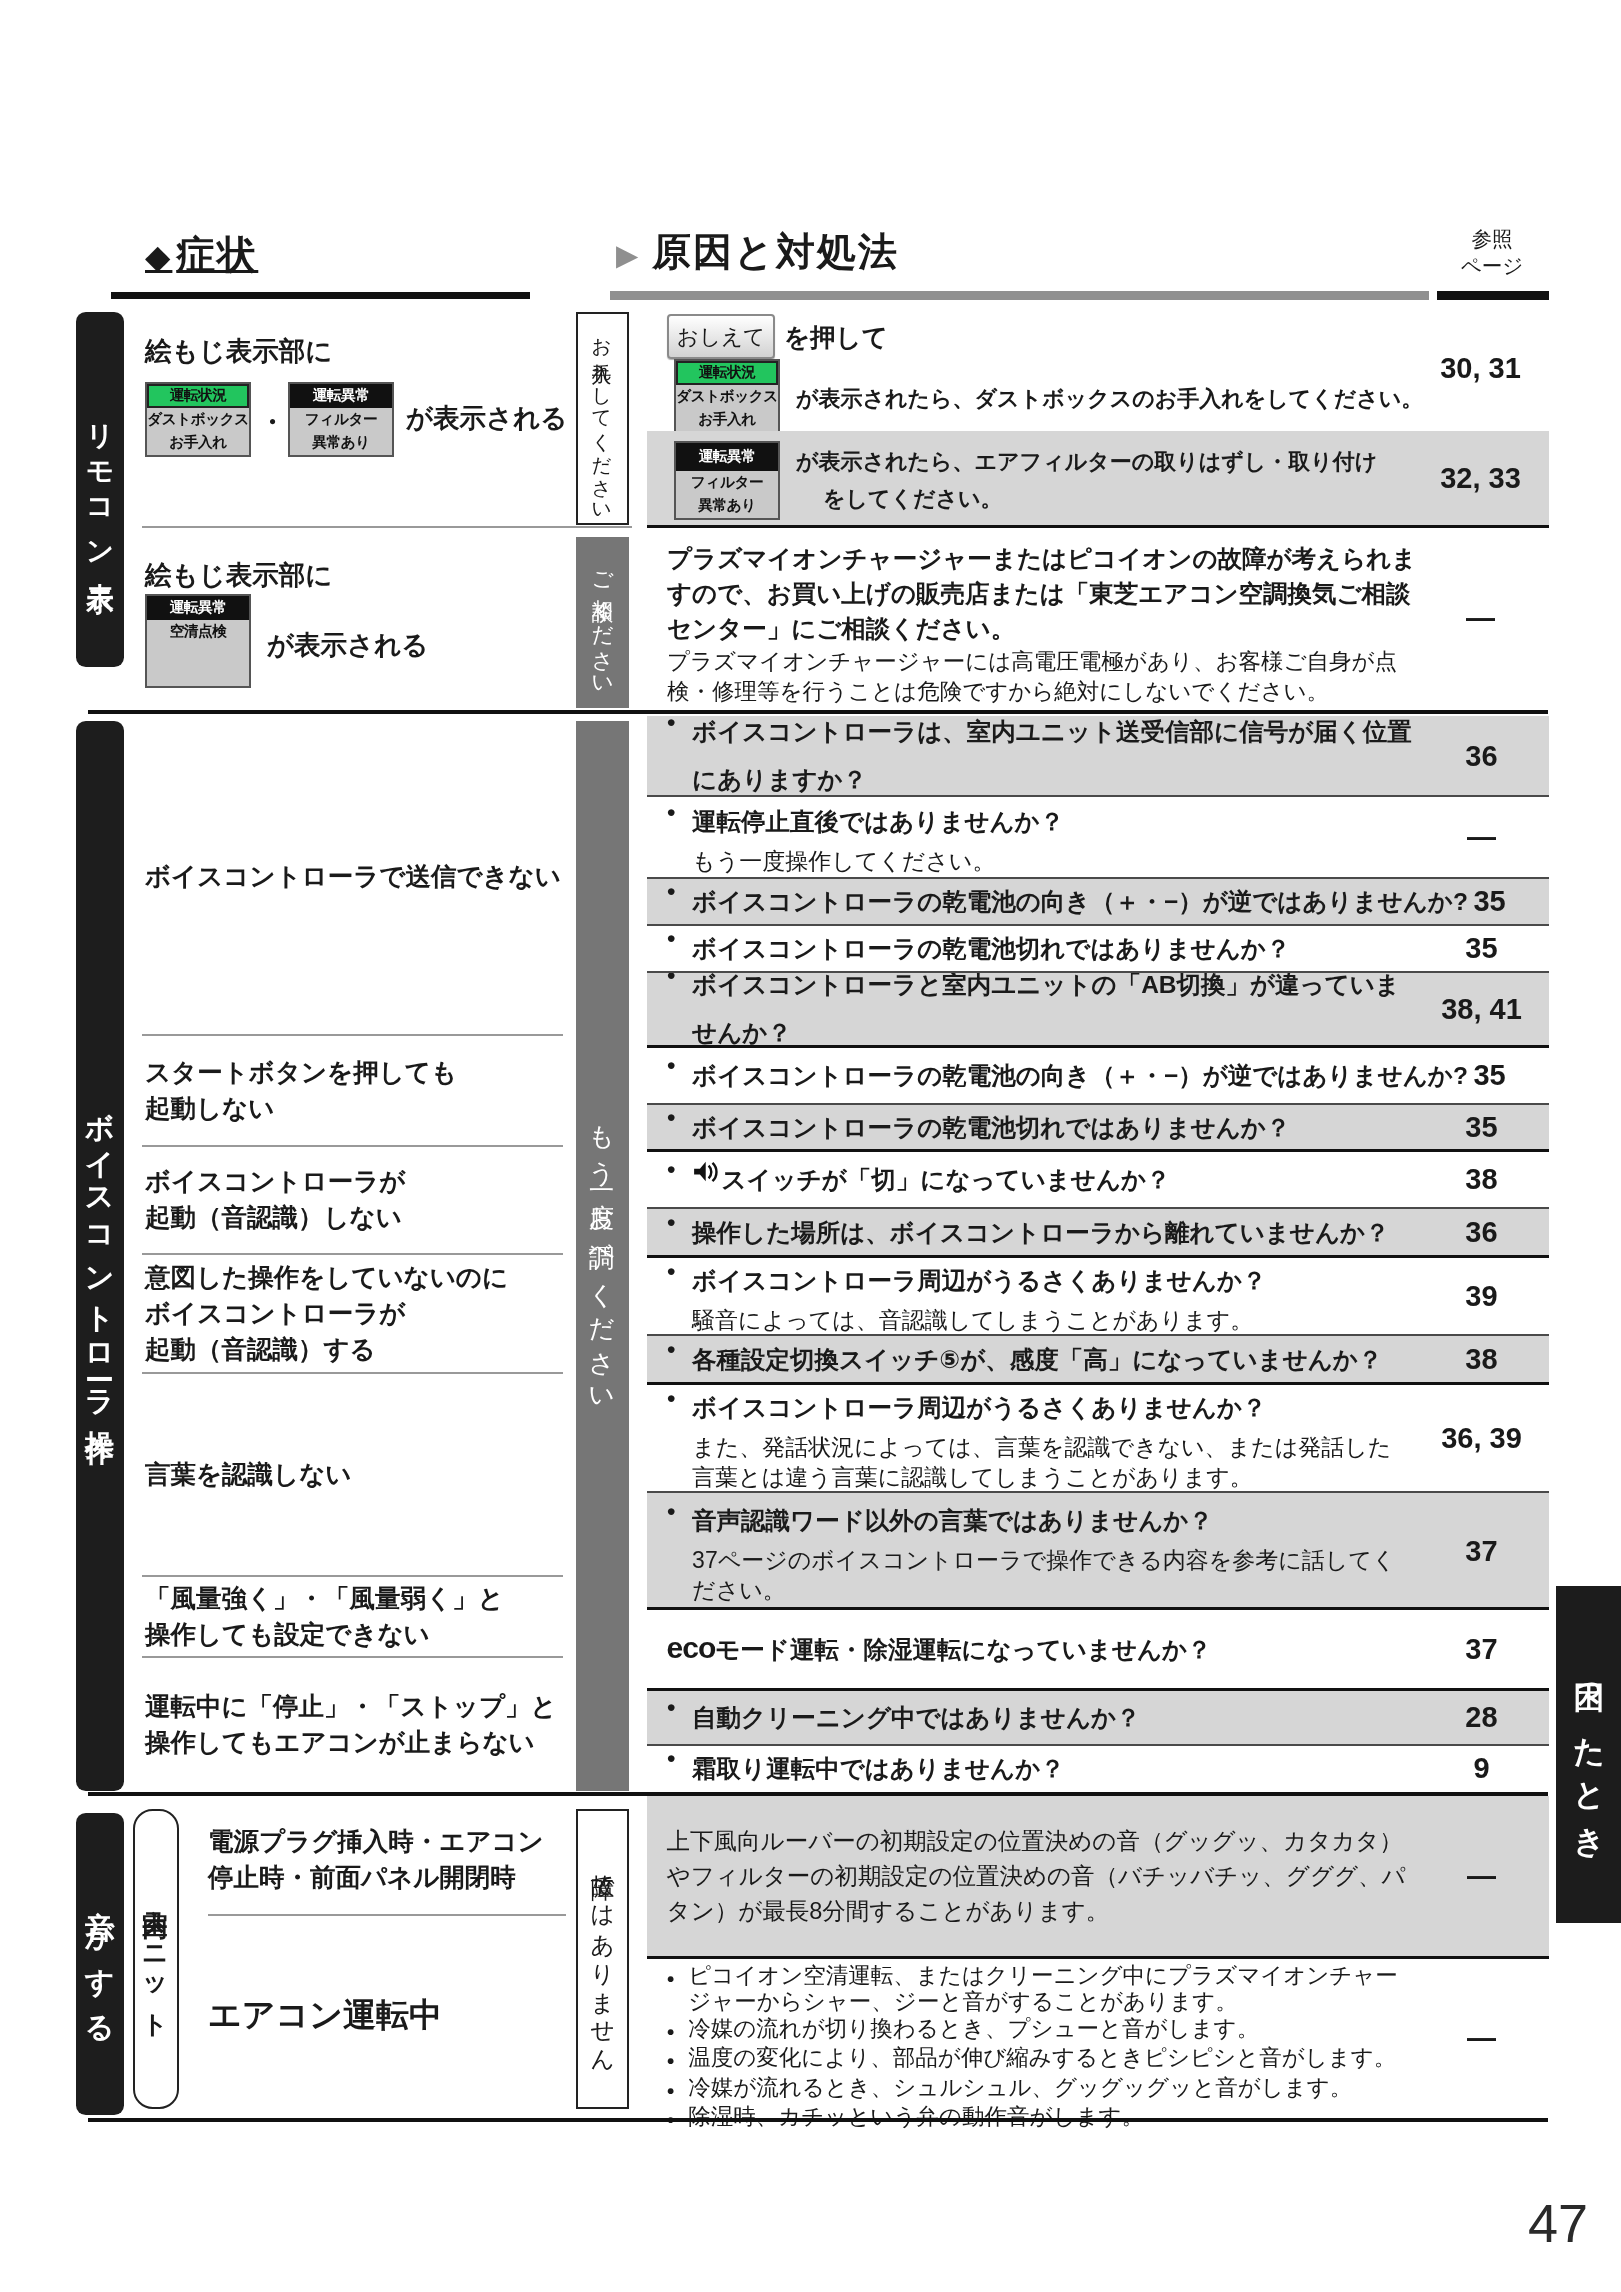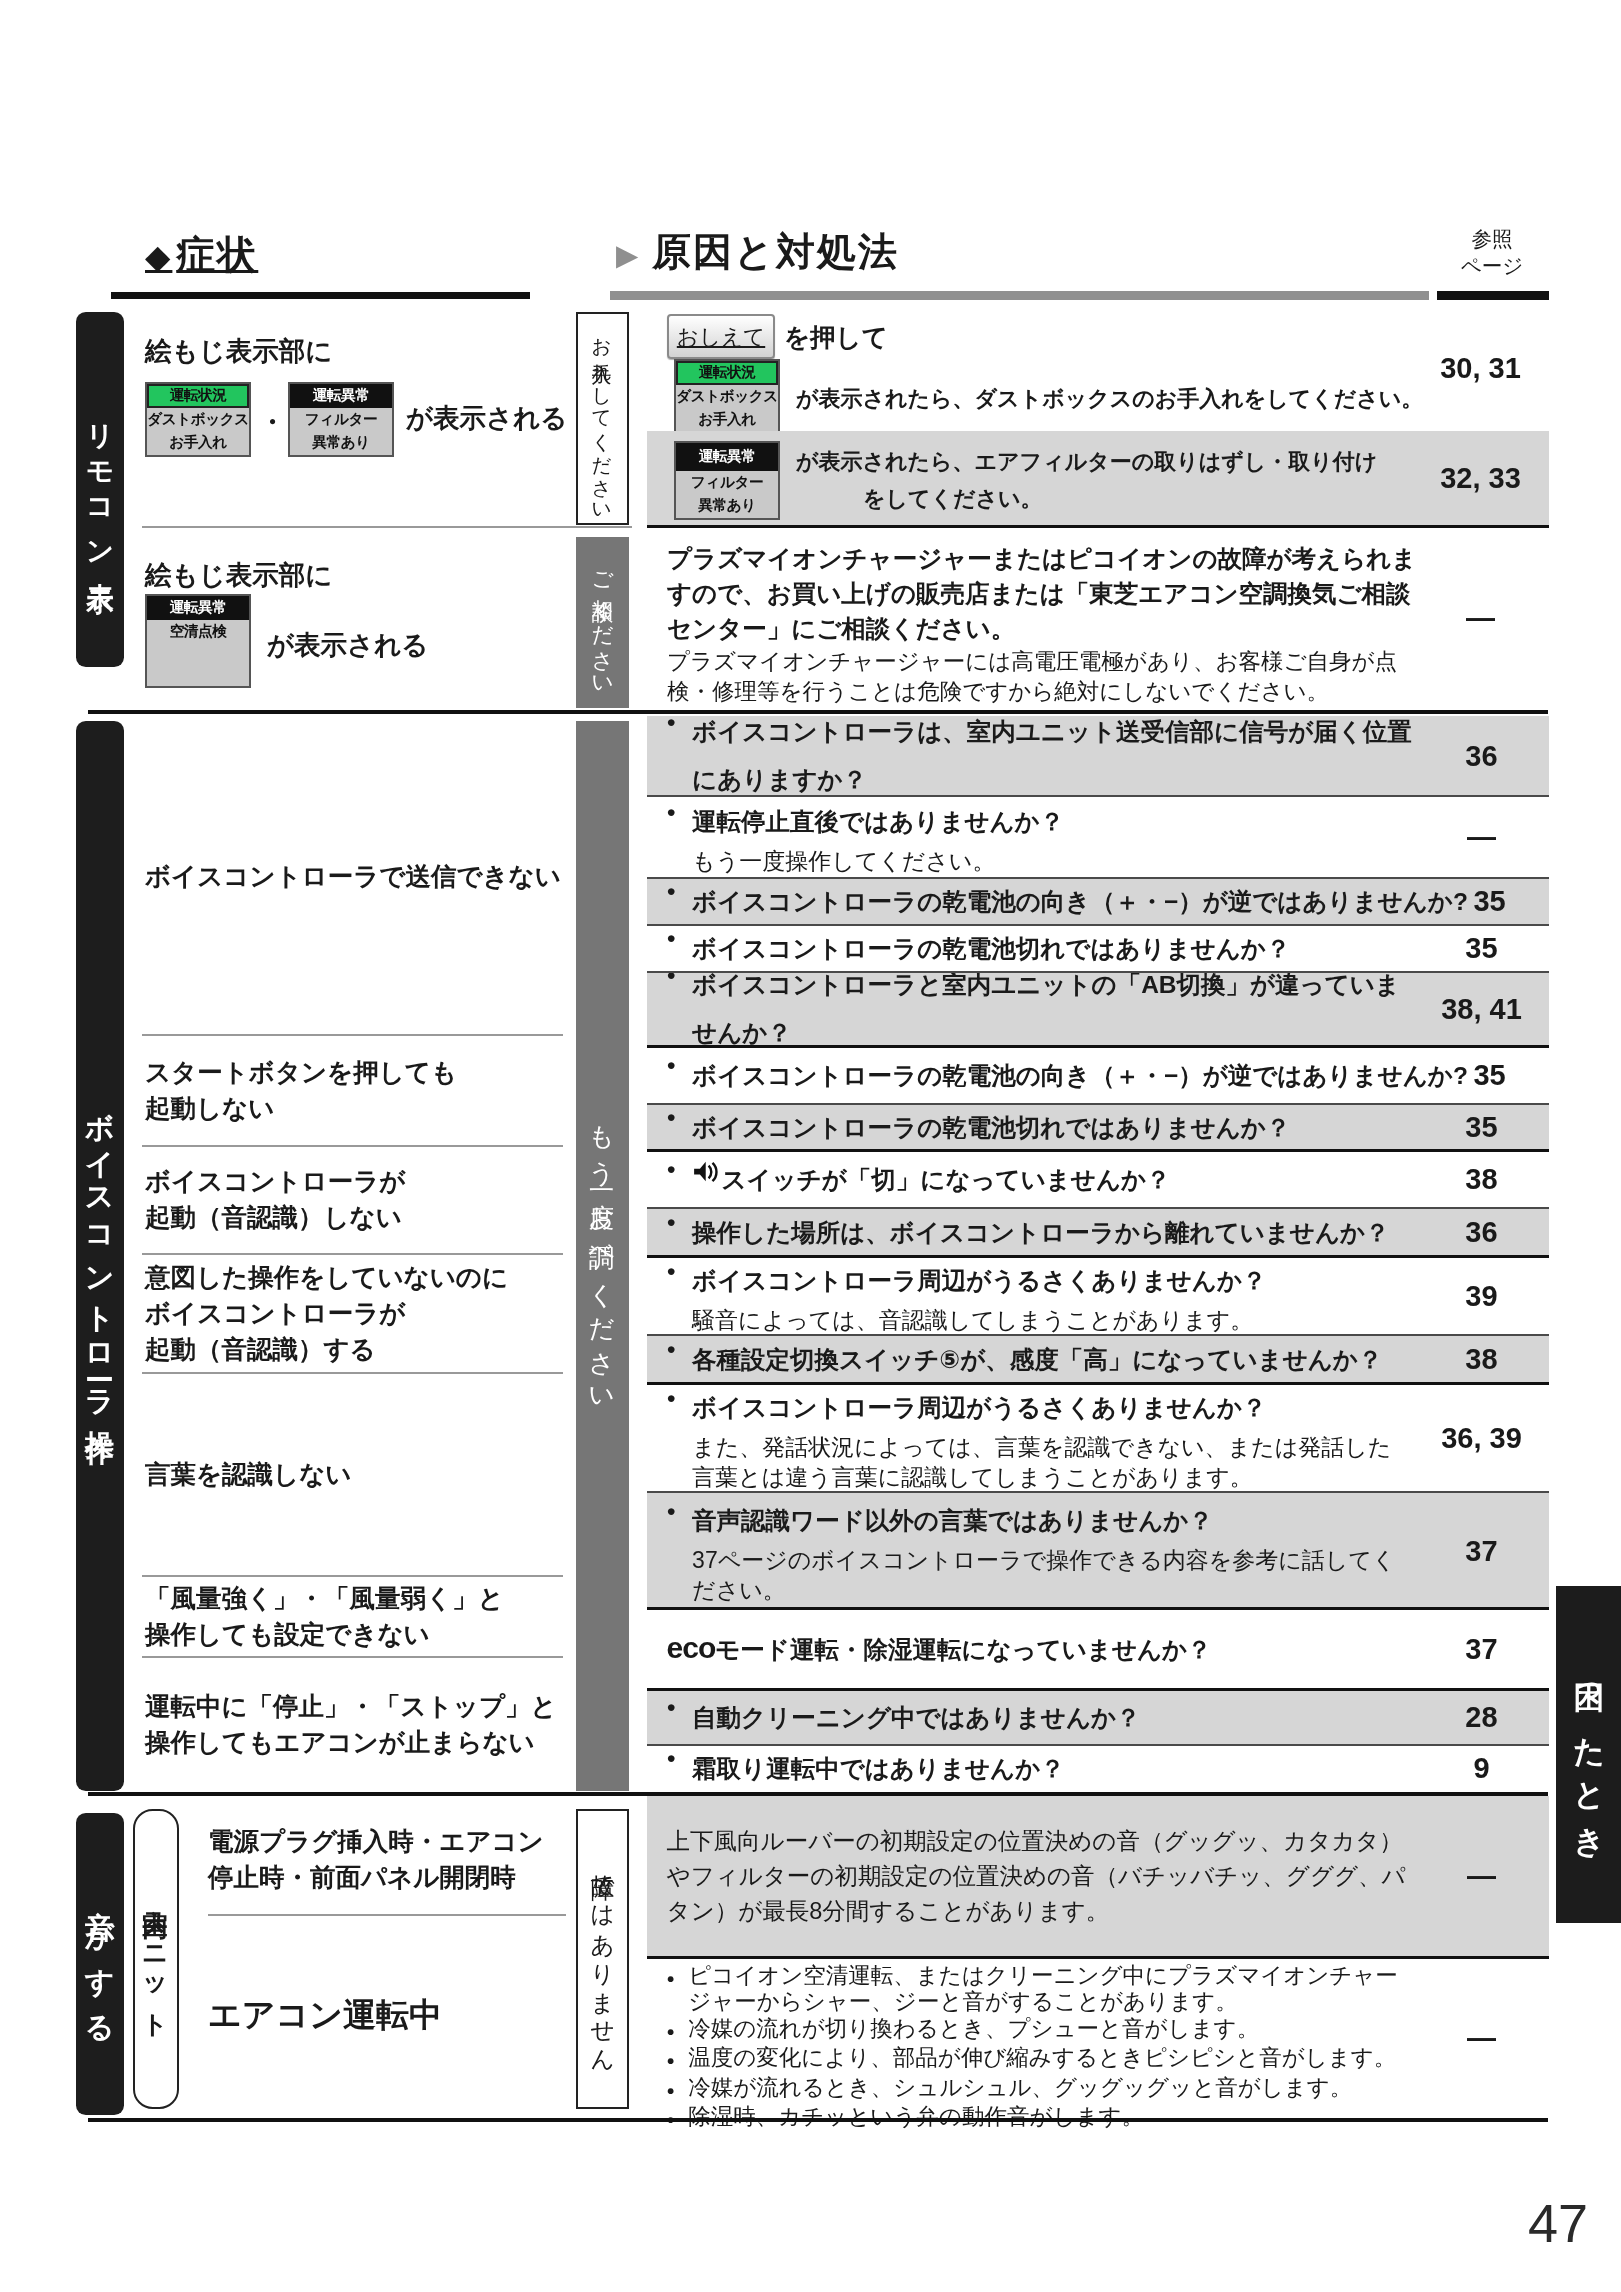--- a/index.html
+++ b/index.html
@@ -43,21 +43,21 @@
   .ts{font-size:23px;line-height:30px;}
   .tc{max-width:730px;}
   .pgc{width:135px;flex:none;display:flex;align-items:center;justify-content:center;
        font-weight:bold;font-size:29px;}
   .pgabs{position:absolute;left:1413px;width:135px;display:flex;align-items:center;justify-content:center;
        font-weight:bold;font-size:29px;}
   .eco{font-weight:bold;font-size:30px;letter-spacing:-1px;}
   
   .btn{position:absolute;left:667px;top:314px;width:104px;height:41px;border:2px solid #8a8a8a;border-radius:4px;
        background:linear-gradient(#ffffff,#d2d2d2);display:flex;align-items:center;justify-content:center;
-       font-size:21.6px;box-shadow:0 1px 1px rgba(0,0,0,.3);text-decoration:underline;}
+       font-size:21.6px;box-shadow:0 1px 1px rgba(0,0,0,.3);}
   
   .sline{display:flex;align-items:flex-start;font-size:22.5px;line-height:26.5px;}
   .sline .blt{width:21.6px;font-size:13.7px;padding-top:2.9px;}
   
   .sidetab{position:absolute;left:1556px;top:1586px;width:65px;height:337px;background:#1c1c1c;
        display:flex;align-items:center;justify-content:center;}
   .sidetab span{writing-mode:vertical-rl;text-orientation:upright;color:#fff;font-weight:bold;
        font-size:31px;letter-spacing:9.8px;white-space:nowrap;}
   .pagenum{position:absolute;left:1470px;top:2192px;width:118px;text-align:right;font-size:54px;color:#2a2a2a;}
   .b600{font-weight:bold;}
@@ -114,21 +114,21 @@
   <div class="abs b600" style="left:796px;top:384px;width:632px;font-size:22px;line-height:29px;">が表示されたら、ダストボックスのお手入れをしてください。</div>
   <div class="pgabs" style="top:306px;height:125px;">30, 31</div>
 
   <div class="bgg" style="top:431px;height:95px;"></div>
   <div class="lcd" style="left:674px;top:441px;">
     <div class="lline inv" style="border:2px solid #111;">運転異常</div>
     <div class="lline">フィルター</div>
     <div class="lline">異常あり</div>
   </div>
   <div class="abs b600" style="left:796px;top:447px;font-size:22px;white-space:nowrap;">が表示されたら、エアフィルターの取りはずし・取り付け</div>
-  <div class="abs b600" style="left:823px;top:484px;font-size:22px;margin-left:40px;">をしてください。</div>
+  <div class="abs b600" style="left:823px;top:484px;font-size:22px;">をしてください。</div>
   <div class="pgabs" style="top:431px;height:95px;">32, 33</div>
 
   <div class="hl" style="left:142px;top:526px;width:490px;height:2px;background:#999;"></div>
   <div class="hl" style="left:647px;top:525px;width:902px;height:2.9px;background:#111;"></div>
 
   <div class="abs" style="left:145px;top:557px;font-size:26.5px;font-weight:bold;">絵もじ表示部に</div>
   <div class="lcd" style="left:145px;top:594px;height:94px;">
     <div class="lline inv">運転異常</div>
     <div class="lline">空清点検</div>
   </div>

